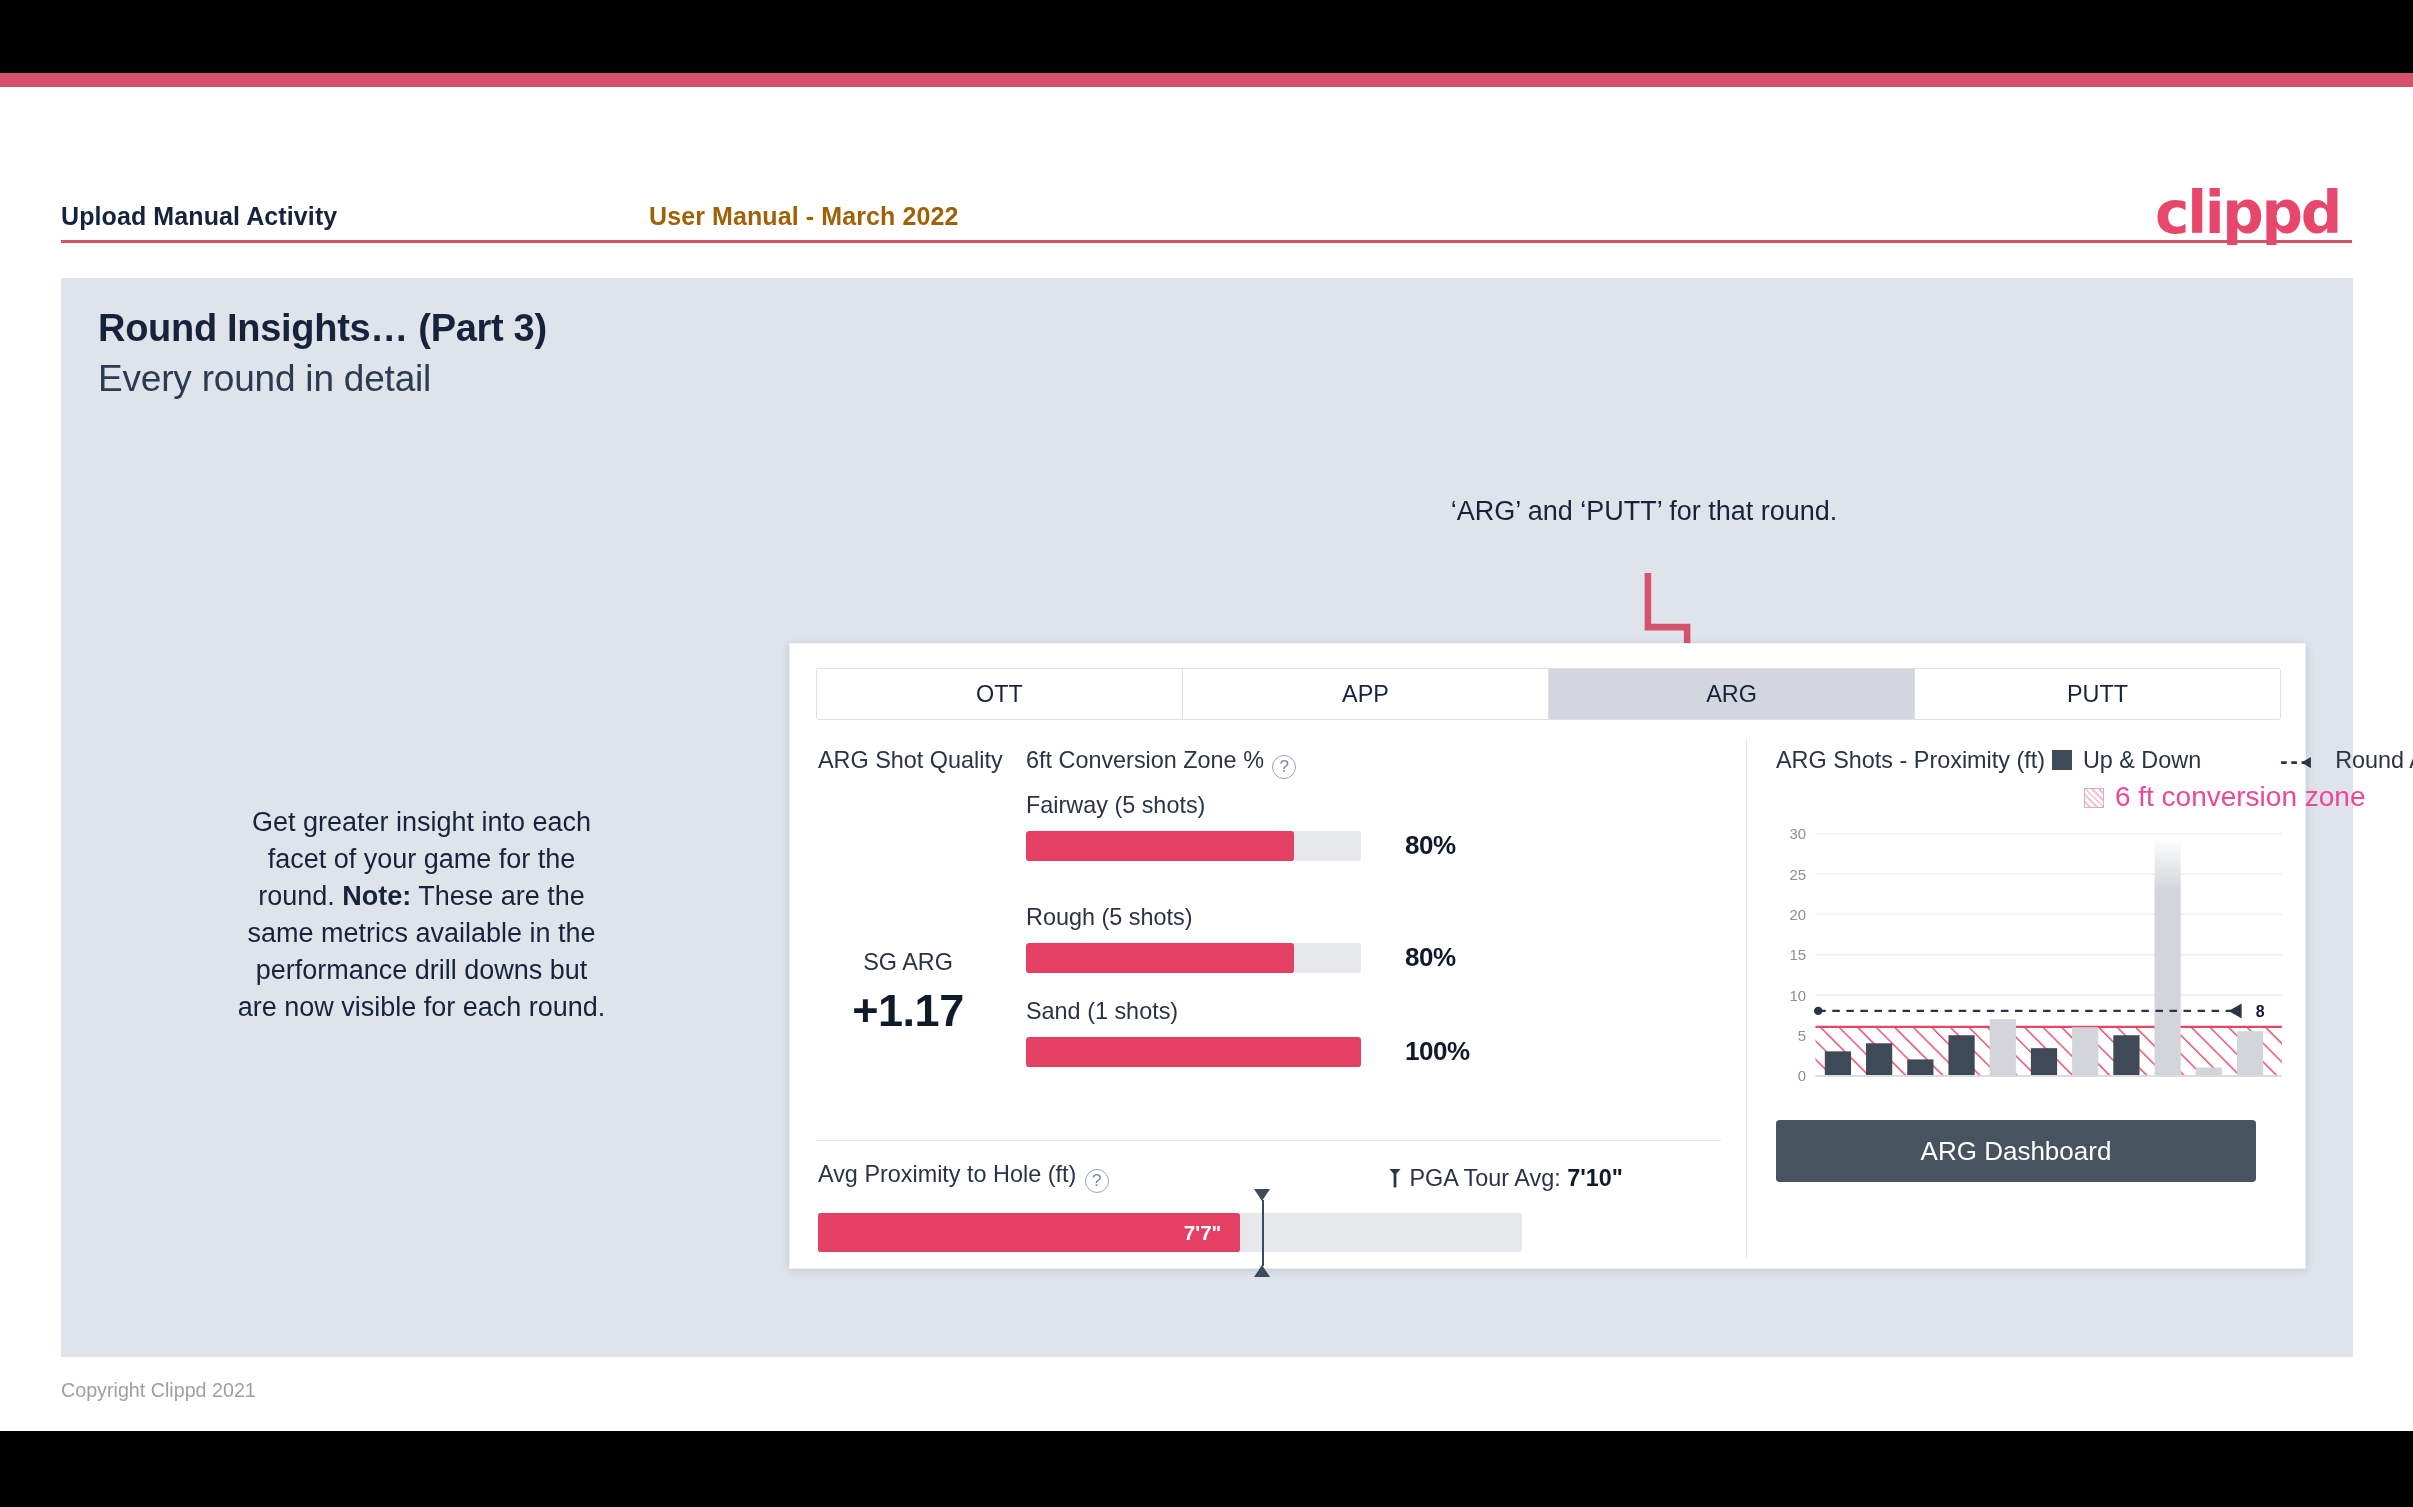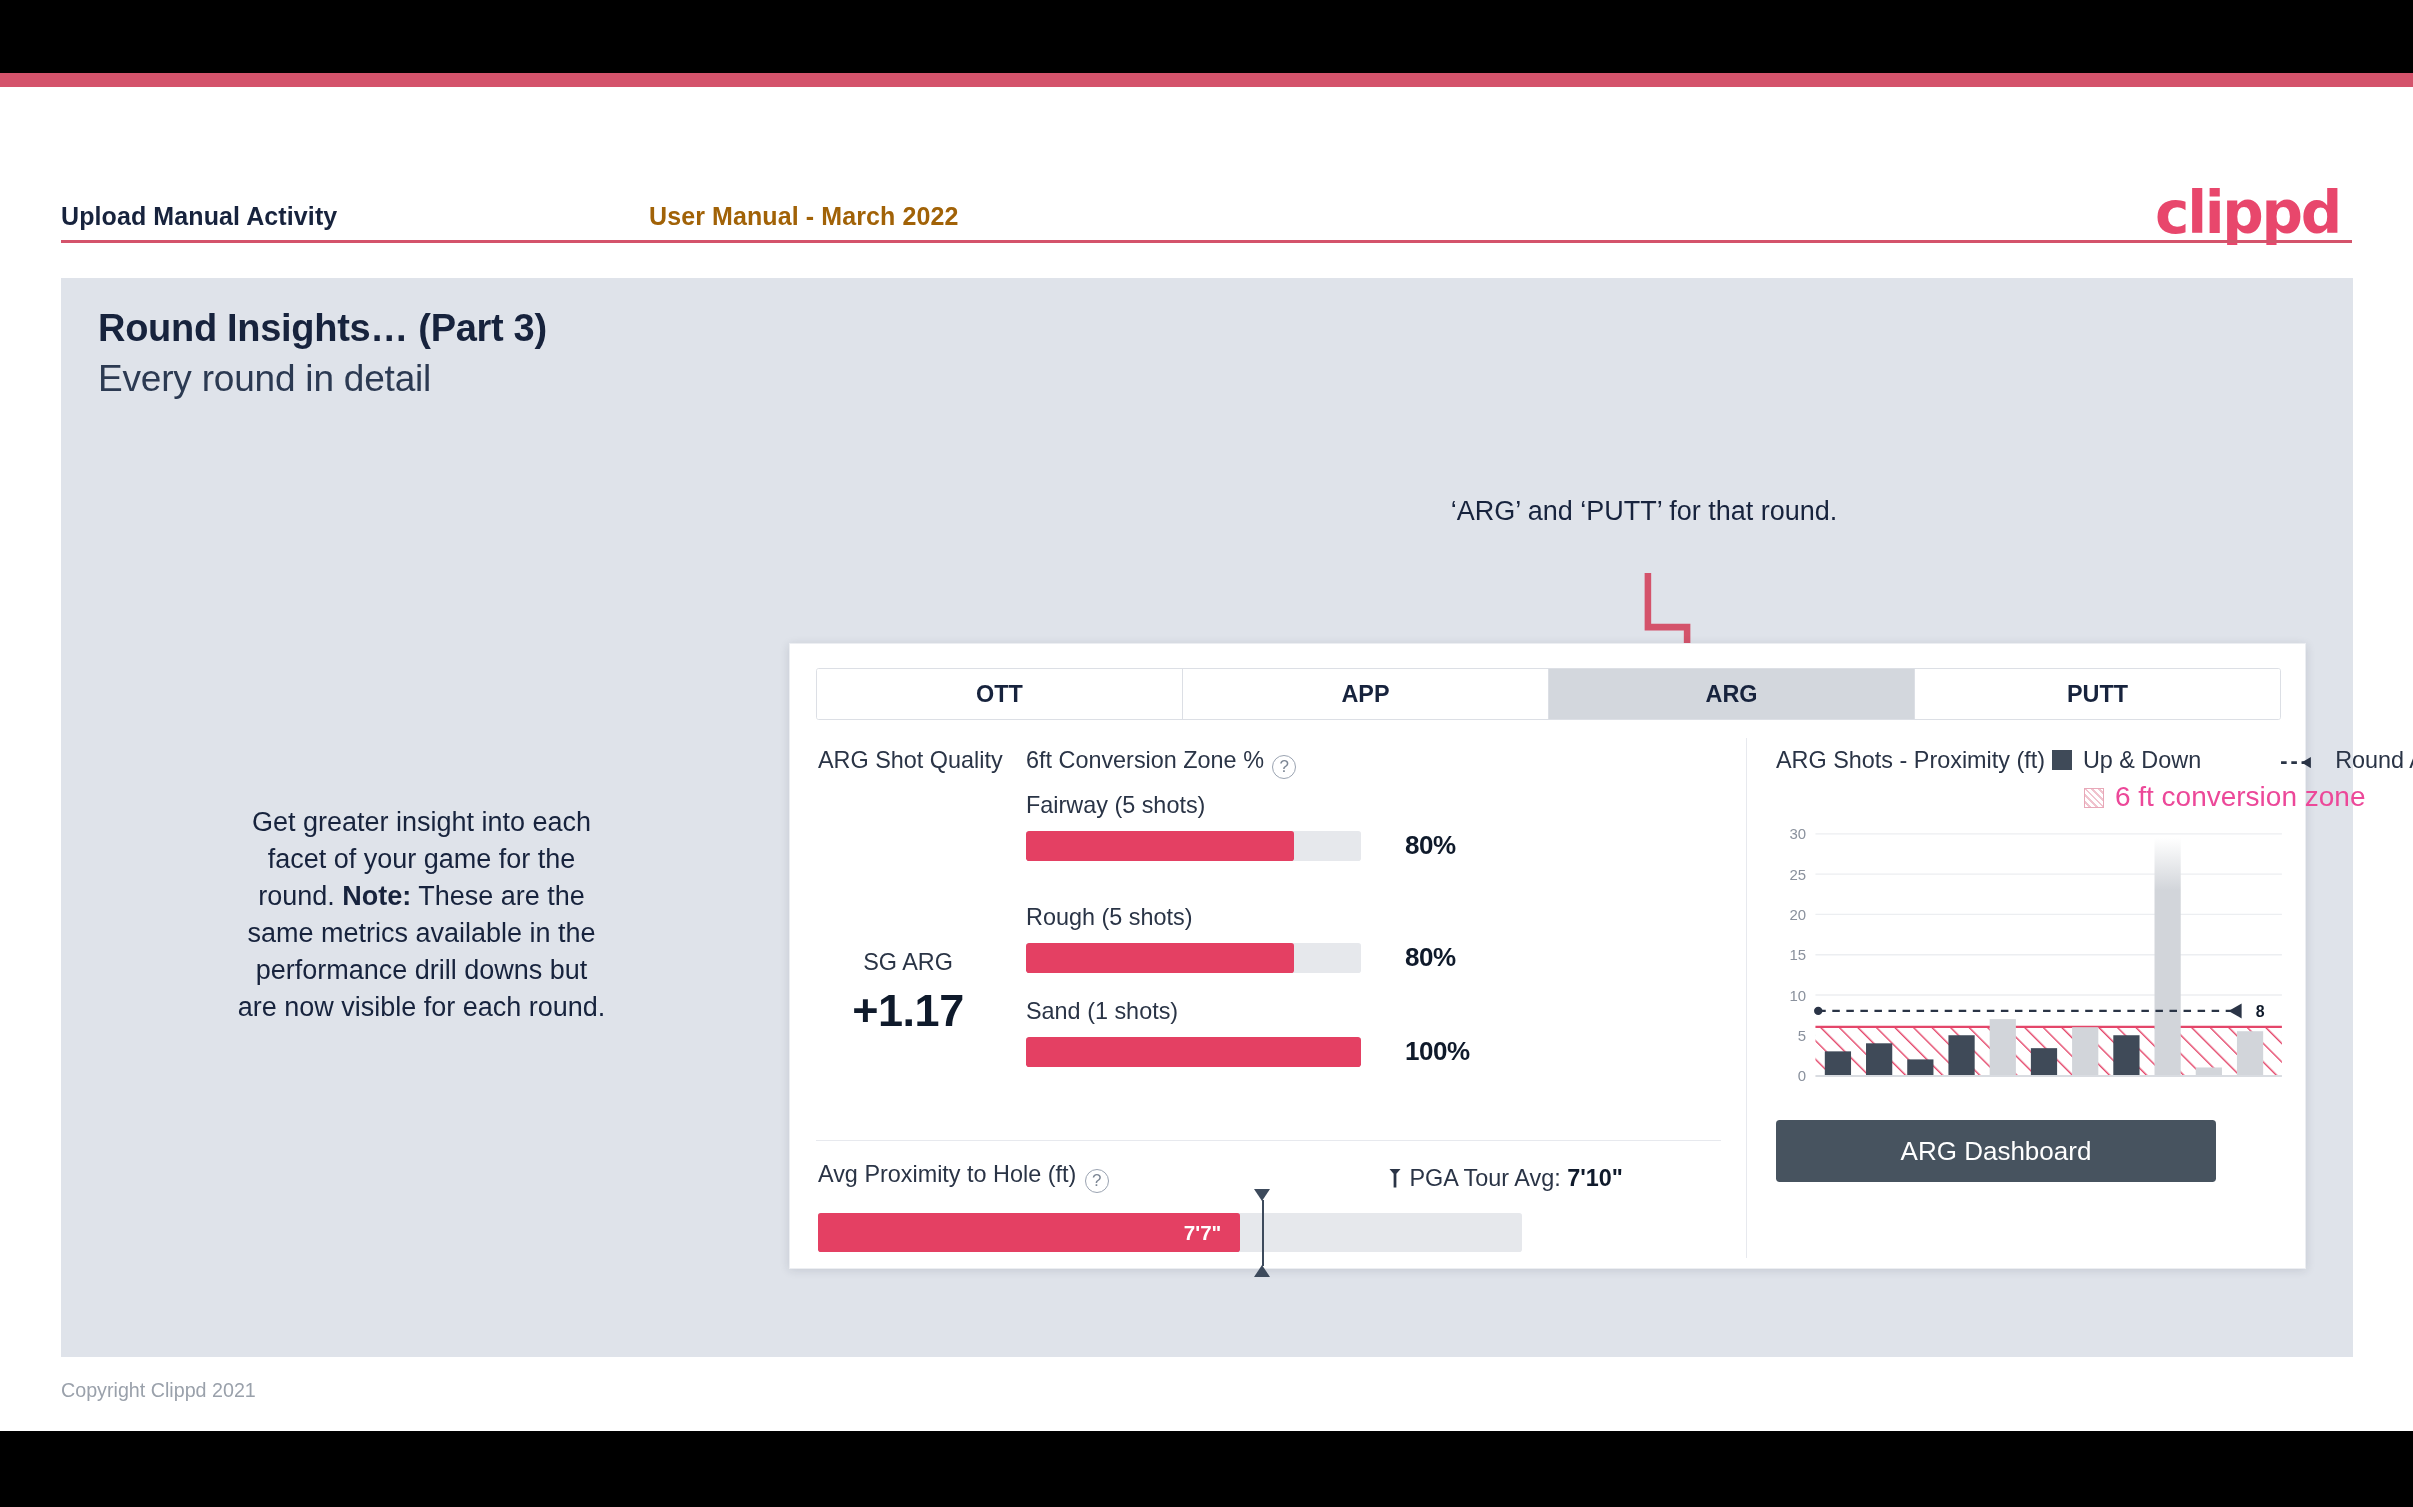--- a/index.html
+++ b/index.html
@@ -69,21 +69,21 @@
   .arrow-svg { position:absolute; left:1583px; top:295px; }
 
   
   .card {
     position:absolute; left:728px; top:365px; width:1517px; height:626px;
     background:#fff; box-shadow:0 1.9px 9.4px rgba(25,35,55,.14);
     border:0.9px solid #eceef2;
   }
 
   .tabs { position:absolute; left:26px; top:24px; width:1465px; height:52px; display:flex;
-          border:0.9px solid #dcdfe5; border-radius:2.8px; overflow:hidden; background:#fff;font-weight:bold; }
+          border:0.9px solid #dcdfe5; border-radius:2.8px; overflow:hidden; background:#fff; }
   .tab { flex:1; display:flex; align-items:center; justify-content:center;
          font-size:23.4px; color:#17233d; border-right:0.9px solid #dcdfe5; background:#fff; }
   .tab:last-child { border-right:none; }
   .tab.active { background:#d3d7dd; }
 
   .divider-v { position:absolute; left:956px; top:94px; width:0.9px; height:520px; background:#e7e9ee; }
   .divider-h { position:absolute; left:26px; top:496px; width:905px; height:0.9px; background:#e7e9ee; }
 
   
   .lbl-sq { position:absolute; left:28px; top:103px; font-size:23.4px; color:#2a3446; }
@@ -134,21 +134,21 @@
   .lg3 { position:absolute; left:1262px; top:137px; font-size:28px; color:#ec4899; white-space:nowrap;margin-left:32px; }
   .sw-dark { display:inline-block; width:19.7px; height:19.7px; background:#3f4a58; vertical-align:-1.9px; margin-right:11.2px; }
   .sw-hatch { display:inline-block; width:19.7px; height:19.7px; vertical-align:-1.9px; margin-right:11.2px;
               border:0.9px solid #e8a8b8;
               background:repeating-linear-gradient(45deg,#fff 0 2.8px,#f0c3ce 2.8px 4.7px); }
   .sw-dash { display:inline-block; width:43px; height:11.2px; vertical-align:0px; margin-right:11.2px; }
 
   .chart { position:absolute; left:986px; top:173px; width:506px; height:281px; }
 
   .btn-dash {
-    position:absolute; left:986px; top:476px; width:440px; height:62px;
+    position:absolute; left:986px; top:476px; width:480px; height:62px;
     background:#47535f; color:#fff; border-radius:3.7px;
     display:flex; align-items:center; justify-content:center;
     font-size:26px; font-weight:400;
   }
 
   .copyright {
     position:absolute; left:61px; top:1292px; font-size:19.7px; color:#9aa1ab;
   }
 </style>
 </head>

